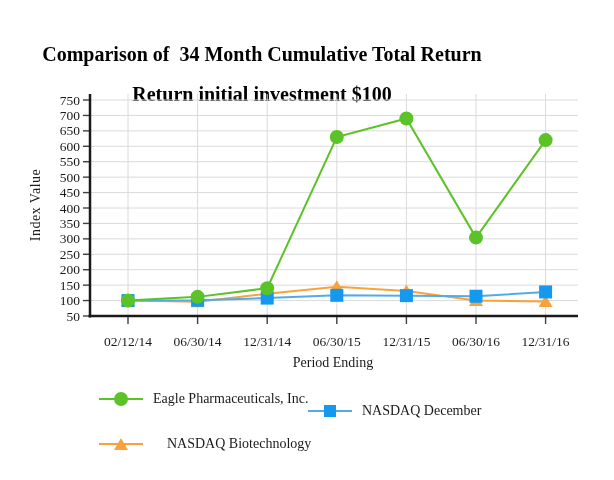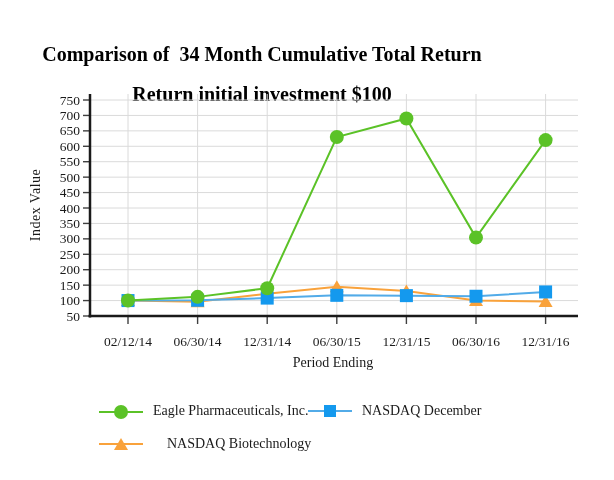--- a/index.html
+++ b/index.html
@@ -133,21 +133,21 @@
       <circle cx="267.2" cy="288.2285714285714" r="7" fill="#5BC227"></circle>
       <circle cx="336.79999999999995" cy="137.02857142857144" r="7" fill="#5BC227"></circle>
       <circle cx="406.4" cy="118.5142857142857" r="7" fill="#5BC227"></circle>
       <circle cx="476" cy="237.62285714285713" r="7" fill="#5BC227"></circle>
       <circle cx="545.5999999999999" cy="140.11428571428573" r="7" fill="#5BC227"></circle>
       <text x="0" y="0" text-anchor="middle" fill="#1a1a1a" font-family="&quot;Liberation Serif&quot;,&quot;DejaVu Serif&quot;,serif" font-size="14" transform="translate(40,205) rotate(-90)" letter-spacing="0.5">Index Value</text>
       <text x="333" y="367" text-anchor="middle" fill="#1a1a1a" font-family="&quot;Liberation Serif&quot;,&quot;DejaVu Serif&quot;,serif" font-size="14">Period Ending</text>
     </svg>
 
   <div class="legend">
-    <div class="legend-item" style="left:99px;top:403px;align-items:flex-end;">
+    <div class="legend-item" style="left:99px;top:391px;">
       <span class="swatch">
         <span class="sline" style="background: rgb(91, 194, 39);"></span>
           <span class="m-circle" style="background: rgb(91, 194, 39);"></span>
       </span>
       <span>Eagle Pharmaceuticals, Inc.</span>
     </div>
     <div class="legend-item" style="left:308px;top:403px;">
       <span class="swatch">
         <span class="sline" style="background: rgb(82, 171, 232);"></span>
           <span class="m-square" style="background: rgb(20, 153, 238);"></span>

